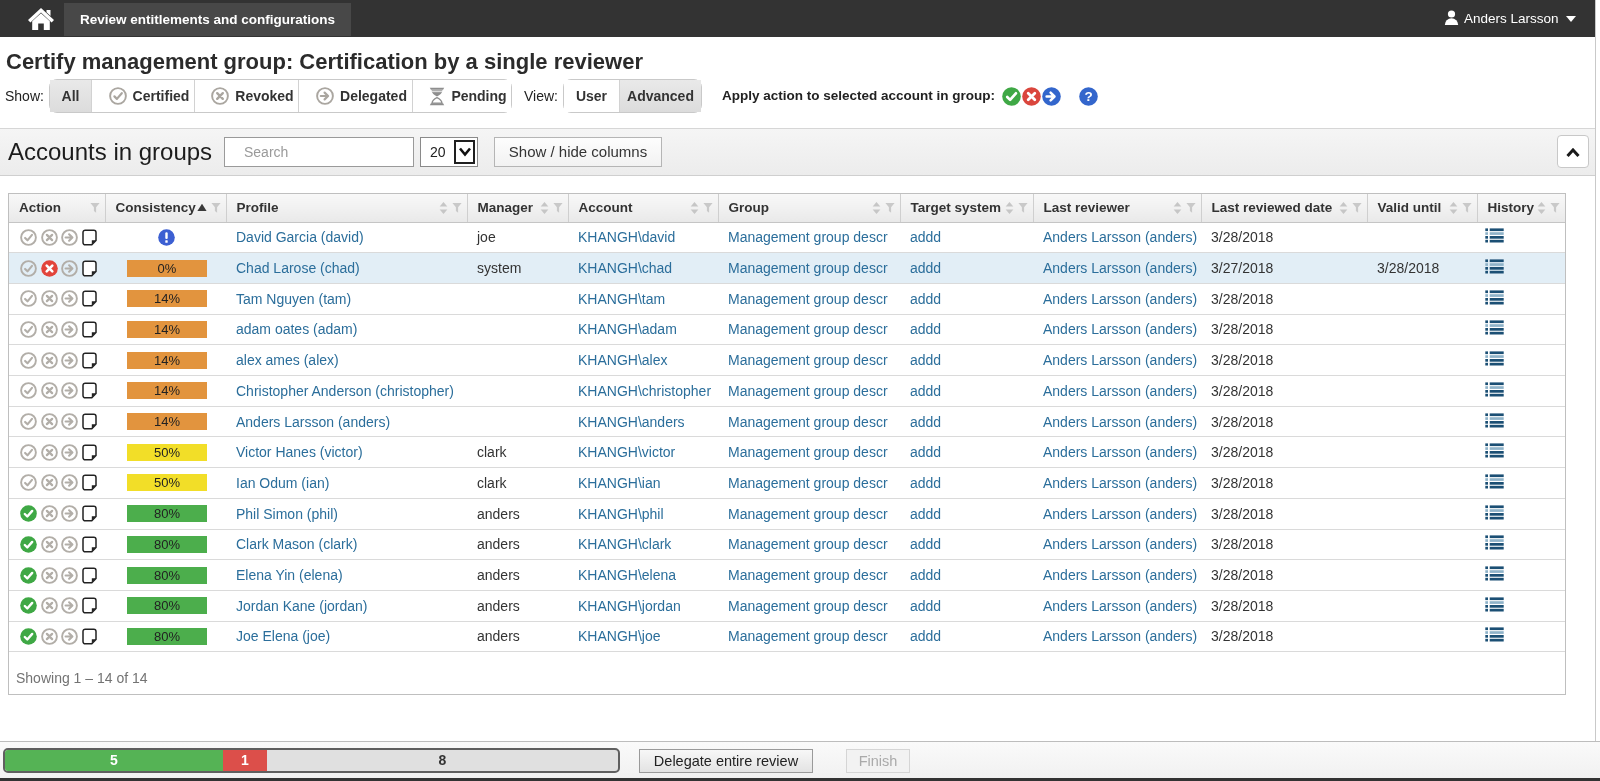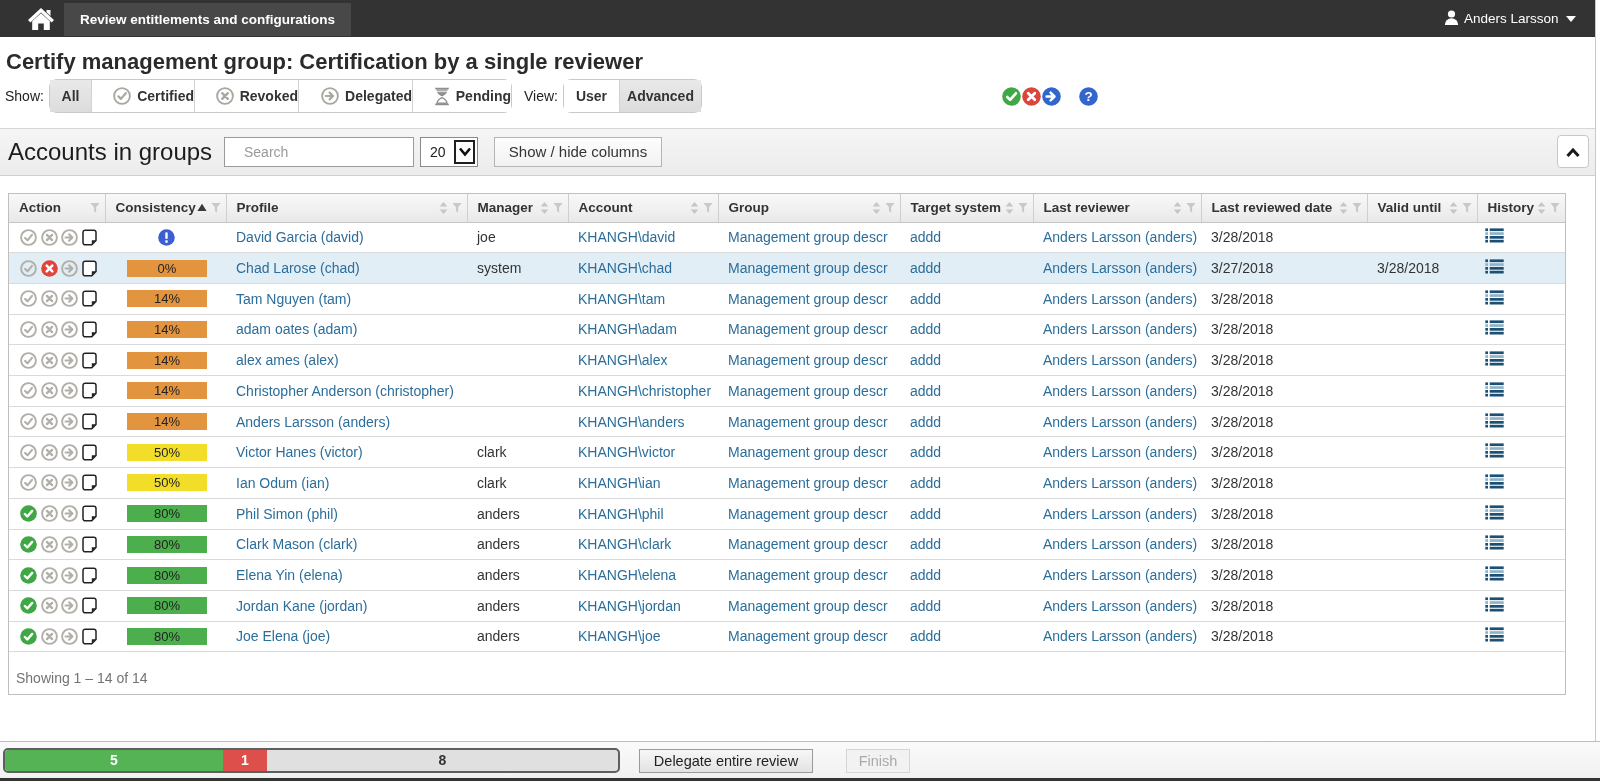--- a/index.html
+++ b/index.html
@@ -9,21 +9,21 @@
 .homeicon { position:absolute; left:27px; top:7px; }
 .navtab { position:absolute; left:64px; top:3px; width:287px; height:33px; background:#484848; color:#fff; font-size:13.5px; font-weight:700; text-align:center; line-height:33px; }
 .username { position:absolute; left:1444px; top:0; height:37px; color:#fff; font-size:13.5px; line-height:37px; }
 .scrollstrip { position:absolute; right:0; top:0; width:5px; height:781px; background:#fff; border-left:1px solid #c9c9c9; }
 .pagehead { position:absolute; left:6px; top:49px; font-size:22px; font-weight:700; color:#2b2b2b; }
 .filterrow { position:absolute; left:0; top:79px; width:1595px; height:34px; }
 .flabel { position:absolute; top:0; height:34px; line-height:34px; font-size:14px; color:#222; }
 .btngroup { position:absolute; top:0; height:34px; border:1px solid #c9c9c9; border-radius:8px; background:#fff; display:flex; }
 .btn { height:32px; line-height:32px; font-size:14px; font-weight:600; color:#333; border-right:1px solid #d2d2d2; background:#fff; display:flex; align-items:center; justify-content:center; gap:6px; }
 .btn svg { flex-shrink:0; }
-.btn.ic { justify-content:flex-end; padding-left:12px; }
+.btn.ic { justify-content:center; padding-left:12px; }
 .btn:last-child { border-right:none; }
 .btn.sel { background:linear-gradient(#e9e9e9,#dcdcdc); }
 .applytext { position:absolute; left:722px; top:0; height:34px; line-height:34px; font-size:13.5px; font-weight:700; color:#222; }
 .sectionbar { position:absolute; left:0; top:128px; width:1595px; height:48px; background:linear-gradient(#f5f5f5,#ececec); border-top:1px solid #d6d6d6; border-bottom:1px solid #cfcfcf; }
 .sectitle { position:absolute; left:8px; top:9px; font-size:24px; color:#1c1c1c; }
 .searchbox { position:absolute; left:224px; top:8px; width:190px; height:30px; border:1px solid #9a9a9a; background:#fff; font-size:14px; color:#9a9a9a; line-height:28px; padding-left:19px; }
 .selbox { position:absolute; left:420px; top:8px; width:58px; height:30px; border:1px solid #8a8a8a; background:#fff; }
 .selbox .num { position:absolute; left:9px; top:0; line-height:28px; font-size:14px; color:#222; }
 .selbox .chev { position:absolute; right:2px; top:2px; width:21px; height:24px; border:2px solid #1f1f1f; background:#fff; display:flex; align-items:center; justify-content:center; }
 .showhide { position:absolute; left:494px; top:8px; width:168px; height:30px; border:1px solid #b5b5b5; background:linear-gradient(#fdfdfd,#f2f2f2); font-size:15px; color:#333; text-align:center; line-height:28px; }
@@ -92,20 +92,21 @@
           <rect x="3" y="3.9" width="10" height="1.3" fill="#dcdcdc"></rect>
           <path d="M8 10.6 c2.7 1.3 4.7 2.9 5 5.5 h-10 c0.3 -2.6 2.3 -4.2 5 -5.5 z" fill="none" stroke="#8e8e8e" stroke-width="1.3"></path>
           <path d="M0.8 18.3 h14.4 l-1.1 -2 h-12.2 z" fill="#8e8e8e"></path>
         </svg> Pending</div>
   </div>
   <div class="flabel" style="left:524px;">View:</div>
   <div class="btngroup" style="left:563px;">
     <div class="btn" style="width:56px;">User</div>
     <div class="btn sel" style="width:81px;">Advanced</div>
   </div>
+  <div class="applytext">Apply action to selected account in group:</div>
   <div style="position:absolute; left:1002px; top:8px;"><svg width="19" height="19" viewBox="0 0 19 19">
         <circle cx="9.5" cy="9.5" r="9.3" fill="#3fa845"></circle>
         <path d="M5.2 10 L8.1 12.9 L13.9 6.3" stroke="#fff" stroke-width="2.7" fill="none" stroke-linecap="round" stroke-linejoin="round"></path>
       </svg></div>
   <div style="position:absolute; left:1022px; top:8px;"><svg width="19" height="19" viewBox="0 0 19 19">
         <circle cx="9.5" cy="9.5" r="9.3" fill="#da463d"></circle>
         <path d="M6.2 6.2 L12.8 12.8 M12.8 6.2 L6.2 12.8" stroke="#fff" stroke-width="2.8" stroke-linecap="round"></path>
       </svg></div>
   <div style="position:absolute; left:1042px; top:8px;"><svg width="19" height="19" viewBox="0 0 19 19">
         <circle cx="9.5" cy="9.5" r="9.3" fill="#3366cc"></circle>

